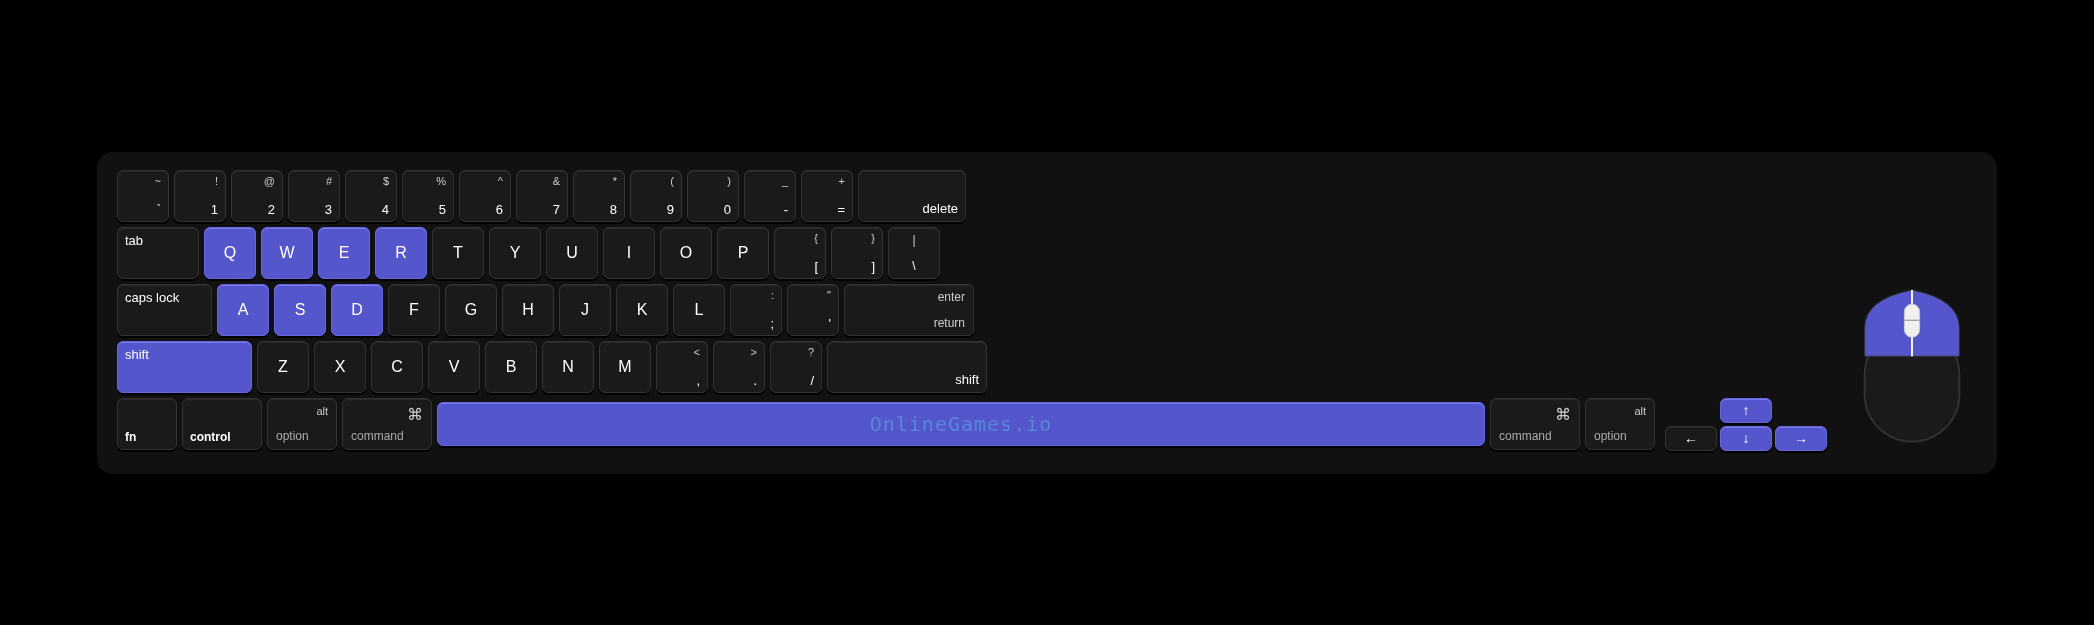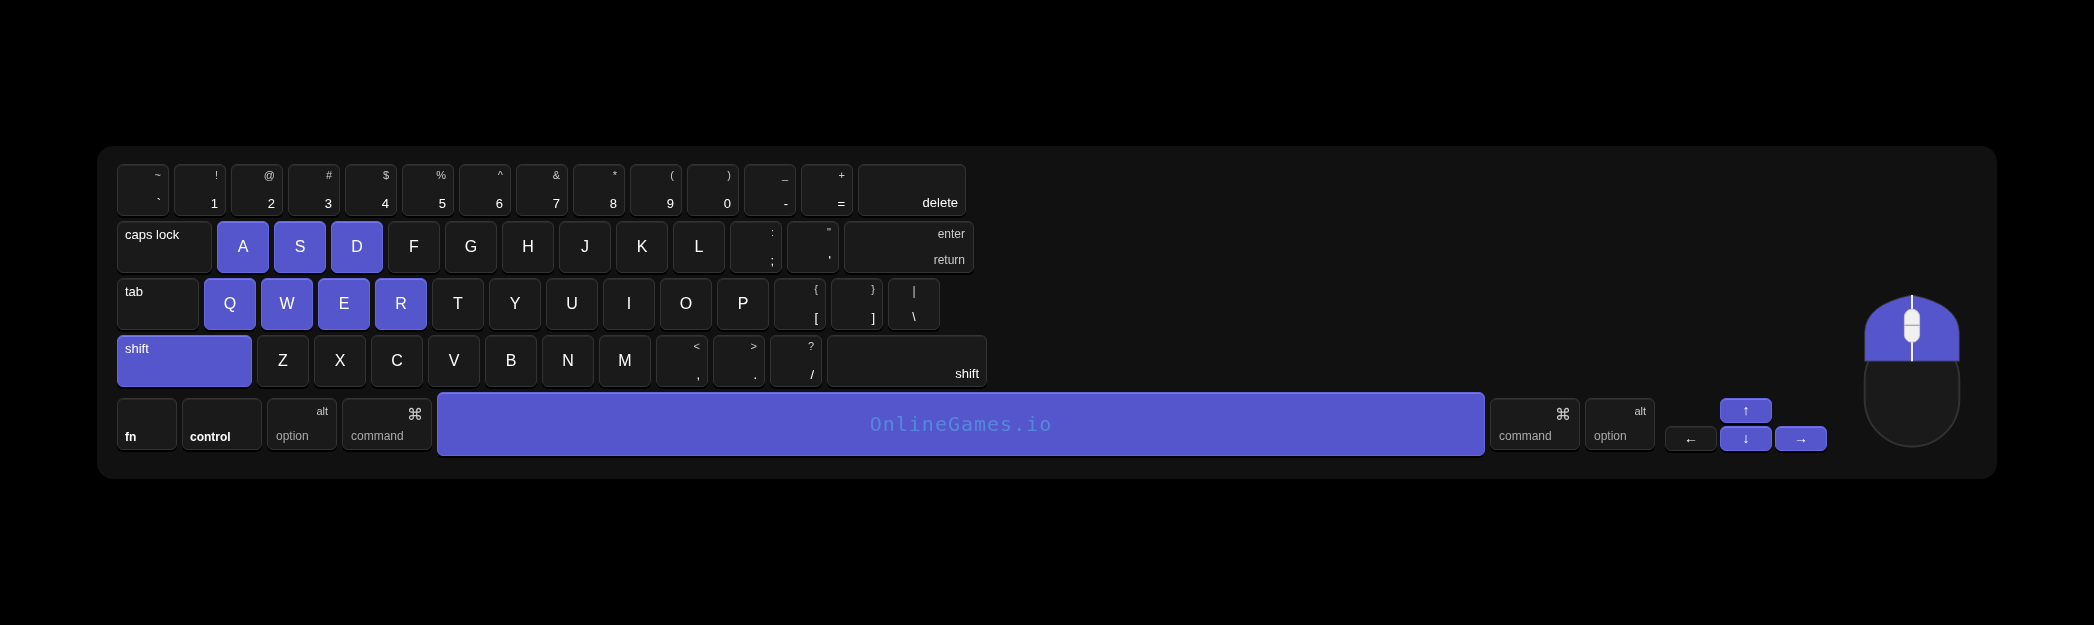--- a/index.html
+++ b/index.html
@@ -78,21 +78,21 @@
       height: 52px;
     }
     .key.wide-shift-left { min-width: 135px; justify-content: flex-start; align-items: flex-start; font-size: 13px; }
     .key.wide-shift-right { min-width: 145px; justify-content: flex-end; align-items: flex-end; font-size: 13px; }
     .key.spacebar {
       flex: 1;
       min-width: 300px;
       background: #5555cc;
       border-color: #6666dd;
       box-shadow: 0 2px 0 #000, inset 0 1px 0 #7777ee;
-      height: 64px;
+      height: 44px;
       display: flex;
       justify-content: center;
       align-items: center;
     }
     .key.fn-ctrl {
       min-width: 70px;
       font-size: 12px;
       justify-content: flex-end;
       align-items: flex-start;
       flex-direction: column;
@@ -238,47 +238,20 @@
         <div class="key number-key">
           <span class="sym-top">_</span>
           <span class="sym-bottom">-</span>
         </div>
         <div class="key number-key">
           <span class="sym-top">+</span>
           <span class="sym-bottom">=</span>
         </div>
         <div class="key wide-delete" style="justify-content:flex-end;align-items:flex-end;font-size:13px;min-width:108px;">
           <span>delete</span>
-        </div>
-      </div>
-
-      <div class="row">
-        <div class="key wide-caps">
-          <span>caps lock</span>
-        </div>
-        <div class="key single-char highlighted">A</div>
-        <div class="key single-char highlighted">S</div>
-        <div class="key single-char highlighted">D</div>
-        <div class="key single-char">F</div>
-        <div class="key single-char">G</div>
-        <div class="key single-char">H</div>
-        <div class="key single-char">J</div>
-        <div class="key single-char">K</div>
-        <div class="key single-char">L</div>
-        <div class="key number-key">
-          <span class="sym-top">:</span>
-          <span class="sym-bottom">;</span>
-        </div>
-        <div class="key number-key">
-          <span class="sym-top">"</span>
-          <span class="sym-bottom">'</span>
-        </div>
-        <div class="key wide-enter" style="min-width:130px;flex-direction:column;justify-content:space-between;align-items:flex-end;padding:5px 8px;">
-          <span style="font-size:12px;color:#ccc;">enter</span>
-          <span style="font-size:12px;color:#ccc;">return</span>
         </div>
       </div>
 
       <div class="row">
         <div class="key wide-tab">
           <span>tab</span>
         </div>
         <div class="key single-char highlighted">Q</div>
         <div class="key single-char highlighted">W</div>
         <div class="key single-char highlighted">E</div>
@@ -293,20 +266,47 @@
           <span class="sym-top">{</span>
           <span class="sym-bottom">[</span>
         </div>
         <div class="key number-key">
           <span class="sym-top">}</span>
           <span class="sym-bottom">]</span>
         </div>
         <div class="key pipe-key">
           <span style="font-size:12px;color:#ccc;">|</span>
           <span style="font-size:12px;color:#fff;">\</span>
+        </div>
+      </div>
+
+      <div class="row">
+        <div class="key wide-caps">
+          <span>caps lock</span>
+        </div>
+        <div class="key single-char highlighted">A</div>
+        <div class="key single-char highlighted">S</div>
+        <div class="key single-char highlighted">D</div>
+        <div class="key single-char">F</div>
+        <div class="key single-char">G</div>
+        <div class="key single-char">H</div>
+        <div class="key single-char">J</div>
+        <div class="key single-char">K</div>
+        <div class="key single-char">L</div>
+        <div class="key number-key">
+          <span class="sym-top">:</span>
+          <span class="sym-bottom">;</span>
+        </div>
+        <div class="key number-key">
+          <span class="sym-top">"</span>
+          <span class="sym-bottom">'</span>
+        </div>
+        <div class="key wide-enter" style="min-width:130px;flex-direction:column;justify-content:space-between;align-items:flex-end;padding:5px 8px;">
+          <span style="font-size:12px;color:#ccc;">enter</span>
+          <span style="font-size:12px;color:#ccc;">return</span>
         </div>
       </div>
 
       <div class="row">
         <div class="key wide-shift-left highlighted">
           <span>shift</span>
         </div>
         <div class="key single-char">Z</div>
         <div class="key single-char">X</div>
         <div class="key single-char">C</div>

